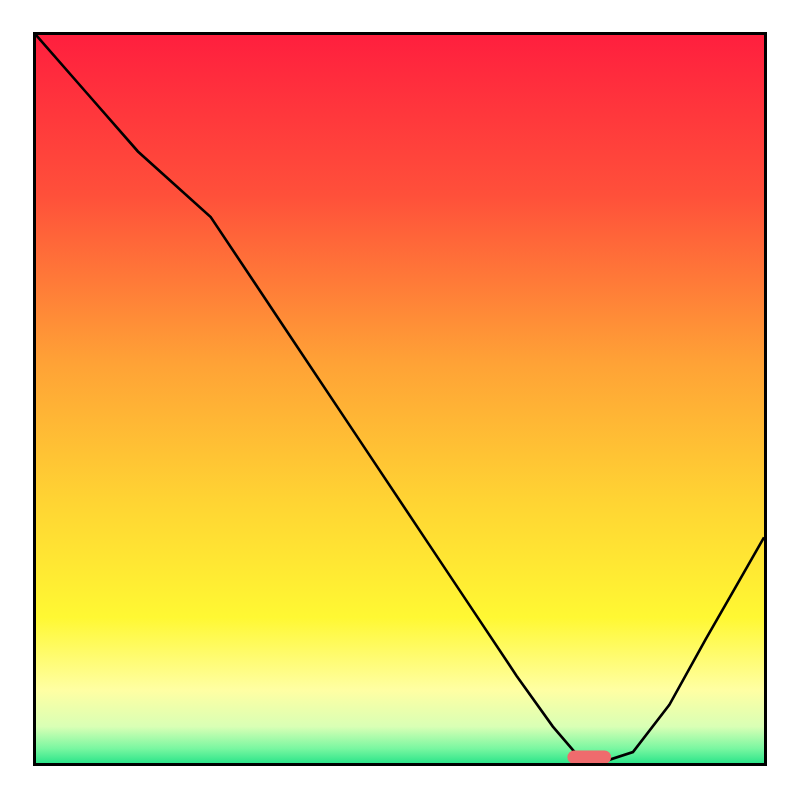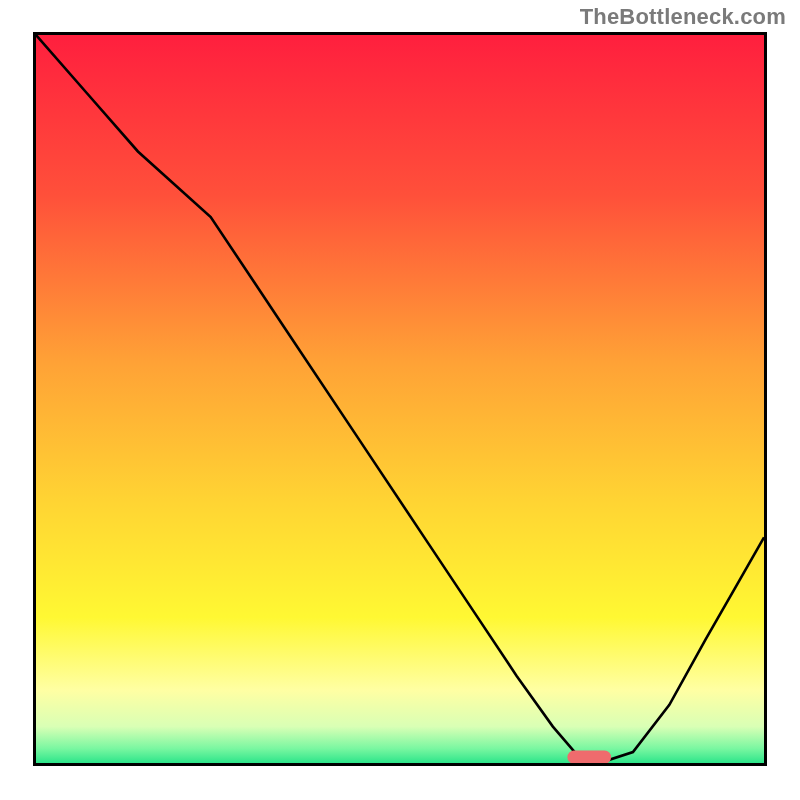--- a/index.html
+++ b/index.html
@@ -37,21 +37,20 @@
   svg.plot {
     display: block;
     width: 100%;
     height: 100%;
   }
 </style>
 </head>
 <body>
 
 <div class="container">
-  <div class="watermark">TheBottleneck.com</div>
   <div class="plot-wrap">
     <svg class="plot" viewBox="0 0 100 100" preserveAspectRatio="none">
       <defs>
         <linearGradient id="bg-grad" x1="0" y1="0" x2="0" y2="1">
             <stop offset="0%" stop-color="#ff1f3e"></stop>
             <stop offset="22%" stop-color="#ff503a"></stop>
             <stop offset="45%" stop-color="#ffa236"></stop>
             <stop offset="64%" stop-color="#ffd433"></stop>
             <stop offset="80%" stop-color="#fff833"></stop>
             <stop offset="90%" stop-color="#ffffa3"></stop>

